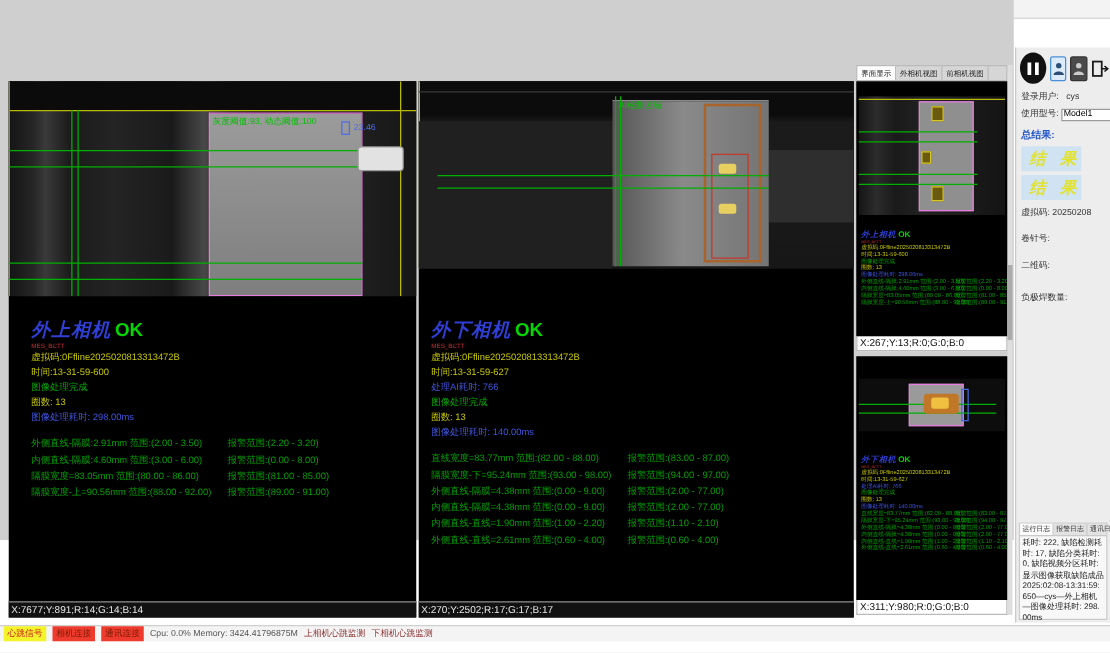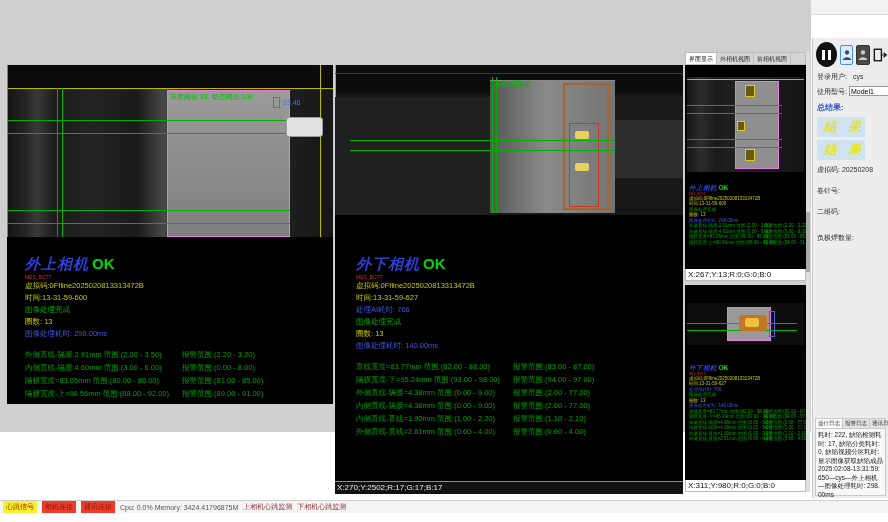--- a/index.html
+++ b/index.html
@@ -23,21 +23,21 @@
              border:1px solid #b9b9b9; border-bottom:none; color:#222; }
 
   .toolbar { position:absolute; left:0; top:51; width:810px; height:14px; background:#fbfbfb;
              border-bottom:1px solid #d8d8d8; display:flex; align-items:center; font-size:7.5px; color:#222; padding-left:6px; }
   .tool-item { padding:0 4px; white-space:nowrap; }
 
   .main-bg { position:absolute; left:0; top:65; width:811px; height:432px; background:#cfcfcf; }
 
   
   .panel { position:absolute; background:#000; }
-  .panel-left { left:7;  left:7px;  top:65px; width:326px; height:339px; }
+  .panel-left { left:7;  left:7px;  top:65px; width:326px; height:429px; }
   .panel-mid  { left:335px; top:65px; width:348px; height:429px; }
 
   .img-area { position:relative; overflow:hidden; }
   .img-left { height:172px;
     background:linear-gradient(90deg,#141414 0%,#262626 6%,#3a3a3a 9%,#1b1b1b 15%,#242424 26%,#1a1a1a 40%,#484848 48%,#1e1e1e 54%,#141414 62%,#232323 80%,#161616 100%); }
   .img-mid { height:150px;
     background:linear-gradient(180deg,#0c0c0c 0%,#0c0c0c 18%,#1b1b1b 22%,#171717 100%); }
 
   .hline { position:absolute; height:1px; }
   .vline { position:absolute; width:1px; }
@@ -56,21 +56,21 @@
   .zone-mid-right { position:absolute; left:280px; top:55px; width:68px; height:58px; background:#2e2e2e; }
   .product-mid { position:absolute; left:155px; top:15px; width:125px; height:133px;
                  background:linear-gradient(90deg,#565656,#8a8a8a 45%,#747474); border-top:1px solid #8a8a8a; }
   .rect-orange { position:absolute; left:228px; top:18px; width:46px; height:127px; border:2px solid #a8642a; }
   .rect-red { position:absolute; left:234px; top:58px; width:30px; height:84px; border:1px solid #c23a2a; }
   .glint { position:absolute; width:14px; height:8px; background:#e8d060; border-radius:2px; }
 
   
   .result-block { position:absolute; left:0; right:0; }
   .rb-left { top:190px; padding-left:18px; }
-  .rb-mid  { top:190px; padding-left:21px; }
+  .rb-mid  { top:190px; padding-left:10px; }
   .cam-title { font-size:15px; font-weight:bold; font-style:italic; color:#2f3fd8; letter-spacing:1px; }
   .cam-ok { font-size:15px; font-weight:bold; font-style:normal; color:#00d800; margin-left:3px; }
   .mes { font-size:5px; color:#d03030; line-height:6px; }
   .meta { font-size:7.5px; line-height:12px; white-space:nowrap; }
   .yel { color:#c8c800; } .grn { color:#00a800; } .blu { color:#4055e0; }
   .mrows { margin-top:8px; }
   .mrow { display:flex; font-size:7.5px; line-height:13px; white-space:nowrap; }
   .mrow .m { width:157px; color:#00a000; }
   .mrow .a { color:#00a000; }
 
@@ -228,20 +228,21 @@
         <div class="mrow">
             <span class="m">隔膜宽度=83.05mm 范围:(80.00 - 86.00)</span>
             <span class="a">报警范围:(81.00 - 85.00)</span>
           </div>
         <div class="mrow">
             <span class="m">隔膜宽度-上=90.56mm 范围:(88.00 - 92.00)</span>
             <span class="a">报警范围:(89.00 - 91.00)</span>
           </div>
       </div>
     </div>
+    <div class="panel-footer">X:7677;Y:891;R:14;G:14;B:14</div>
   </div>
 
   <div class="panel panel-mid">
     <div class="img-area img-mid">
       <div class="vline y" style="left:0;top:0;height:150px;"></div>
       <div class="hline" style="left:0;top:8px;width:348px;background:#3a3a3a;"></div>
       <div class="zone-mid-left"></div>
       <div class="zone-mid-right"></div>
       <div class="product-mid"></div>
       <div class="rect-orange"></div>

